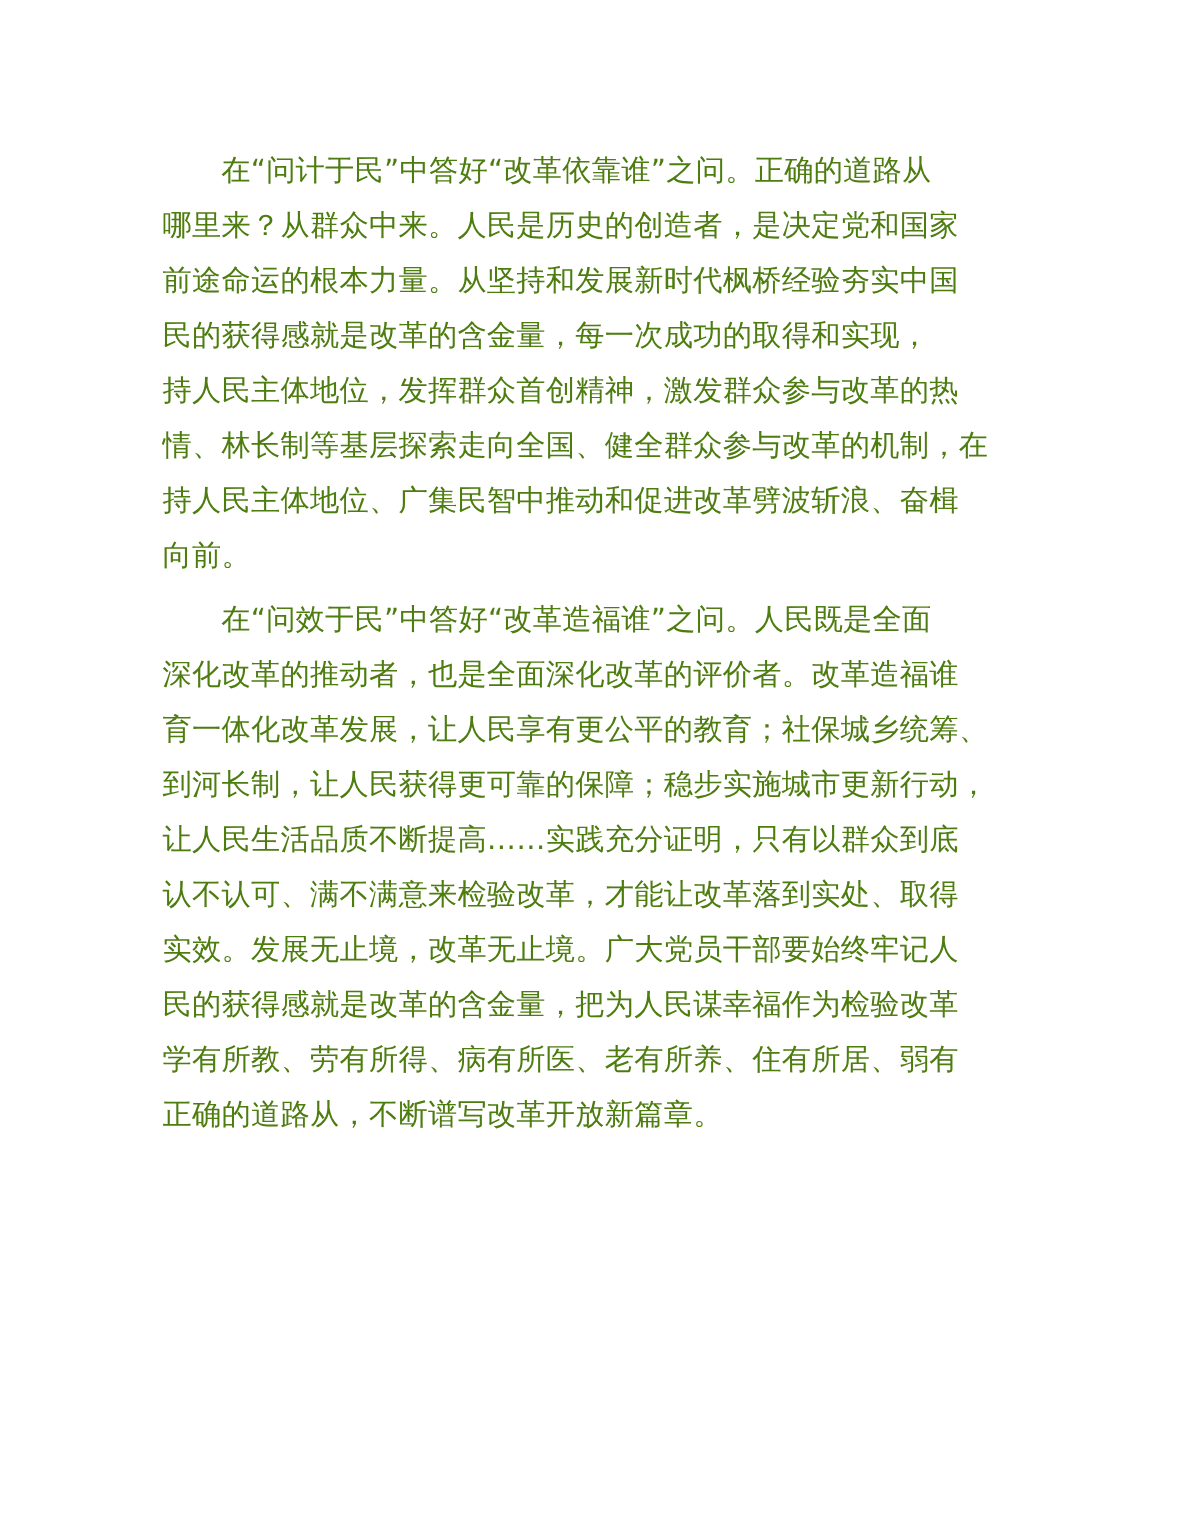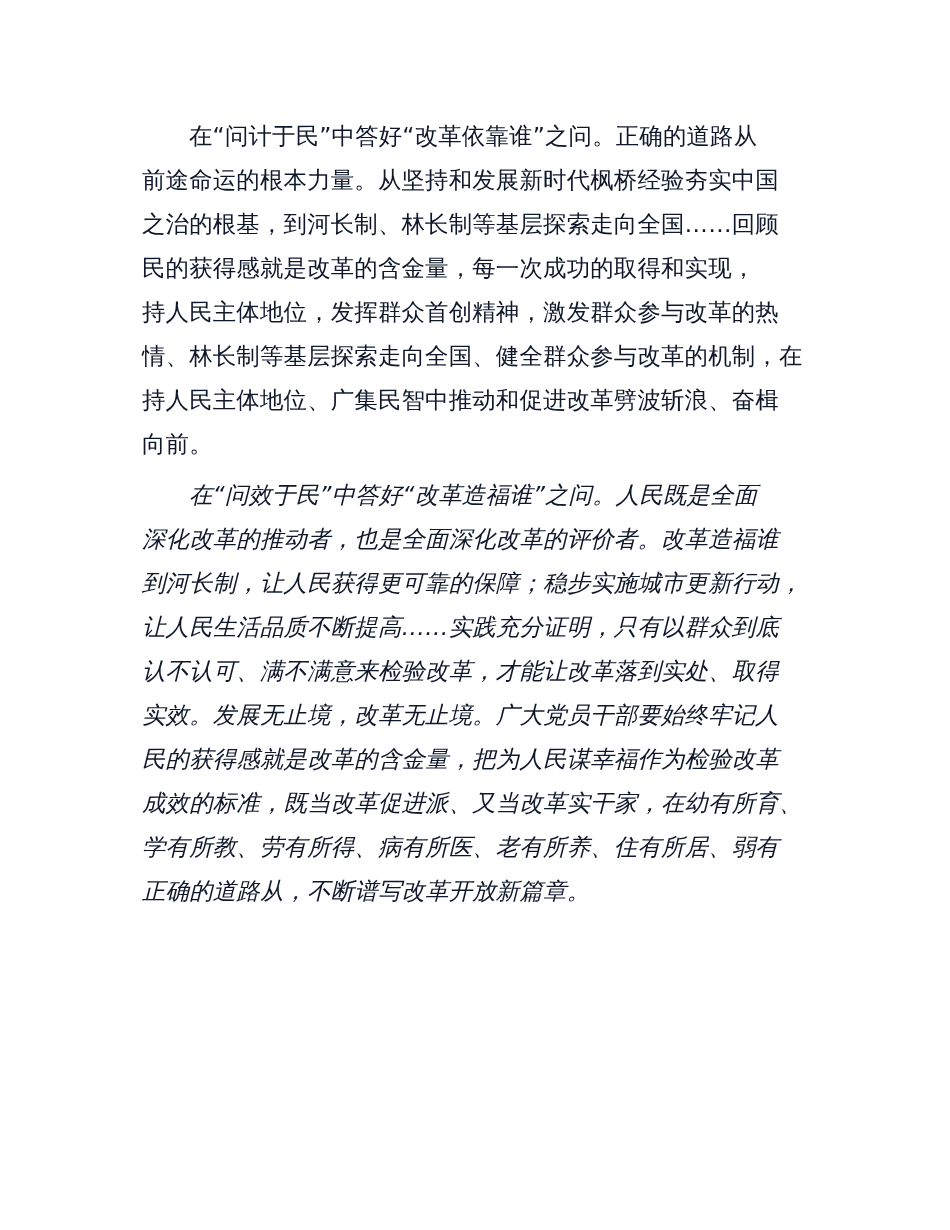--- a/index.html
+++ b/index.html
@@ -8,66 +8,65 @@
       background: #ffffff;
     }
     body {
       width: 950px;
       height: 1230px;
       position: relative;
       overflow: hidden;
     }
     .page {
       position: absolute;
-      left: 142px;
+      left: 130px;
       top: 114px;
       width: 696px;
       font-family: "DejaVu Sans", "Liberation Sans", sans-serif;
       font-size: 23.4px;
-      color: #0f172a;
+      color: #4d7c0f;
     }
     .line {
       height: 44px;
       line-height: 44px;
       white-space: nowrap;
       letter-spacing: 0.2px;
     }
     .line.indent {
       padding-left: 47px;
     }
     .para {
       margin: 0;
     }
     .para + .para {
       margin-top: 7px;
-      font-style: italic;
     }
   </style>
 </head>
 <body>
 
 <div class="page">
 
   <div class="para">
     <div class="line indent">在“问计于民”中答好“改革依靠谁”之问。正确的道路从</div>
+    <div class="line">哪里来？从群众中来。人民是历史的创造者，是决定党和国家</div>
     <div class="line">前途命运的根本力量。从坚持和发展新时代枫桥经验夯实中国</div>
-    <div class="line">之治的根基，到河长制、林长制等基层探索走向全国……回顾</div>
     <div class="line">民的获得感就是改革的含金量，每一次成功的取得和实现，</div>
     <div class="line">持人民主体地位，发挥群众首创精神，激发群众参与改革的热</div>
     <div class="line">情、林长制等基层探索走向全国、健全群众参与改革的机制，在</div>
     <div class="line">持人民主体地位、广集民智中推动和促进改革劈波斩浪、奋楫</div>
     <div class="line">向前。</div>
   </div>
 
   <div class="para">
     <div class="line indent">在“问效于民”中答好“改革造福谁”之问。人民既是全面</div>
     <div class="line">深化改革的推动者，也是全面深化改革的评价者。改革造福谁</div>
+    <div class="line">育一体化改革发展，让人民享有更公平的教育；社保城乡统筹、</div>
     <div class="line">到河长制，让人民获得更可靠的保障；稳步实施城市更新行动，</div>
     <div class="line">让人民生活品质不断提高……实践充分证明，只有以群众到底</div>
     <div class="line">认不认可、满不满意来检验改革，才能让改革落到实处、取得</div>
     <div class="line">实效。发展无止境，改革无止境。广大党员干部要始终牢记人</div>
     <div class="line">民的获得感就是改革的含金量，把为人民谋幸福作为检验改革</div>
-    <div class="line">成效的标准，既当改革促进派、又当改革实干家，在幼有所育、</div>
     <div class="line">学有所教、劳有所得、病有所医、老有所养、住有所居、弱有</div>
     <div class="line">正确的道路从，不断谱写改革开放新篇章。</div>
   </div>
 
 </div>
 
 </body></html>

